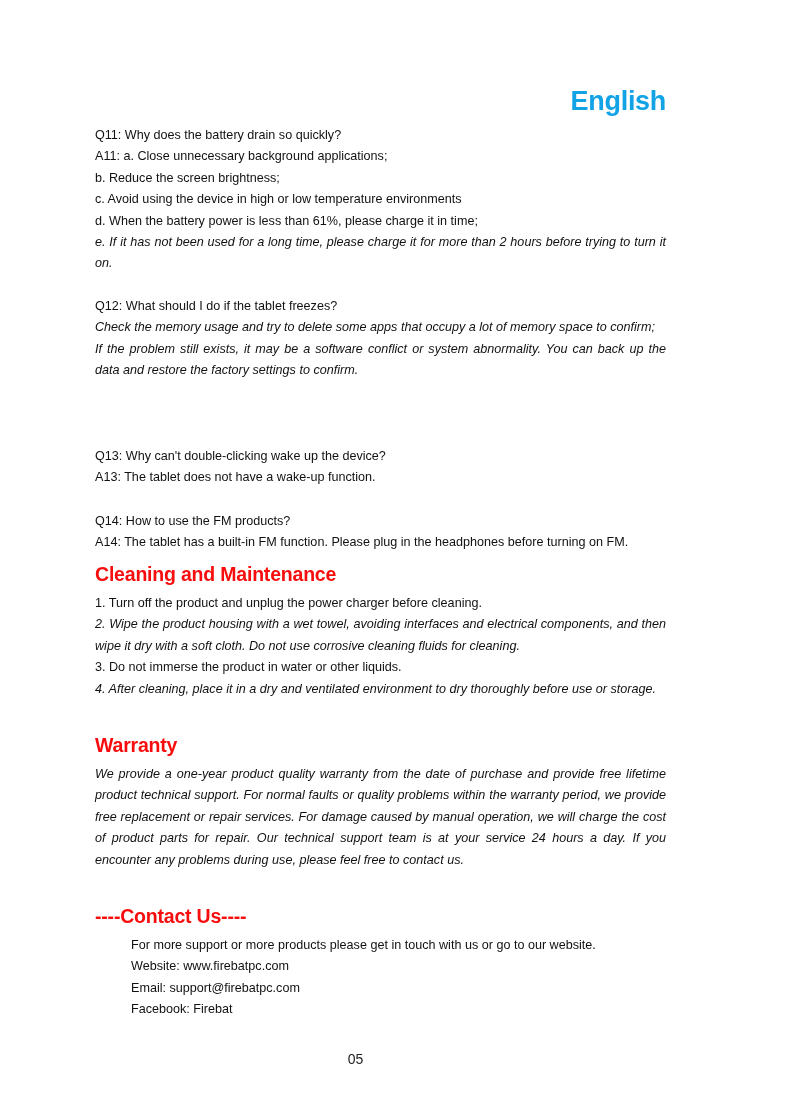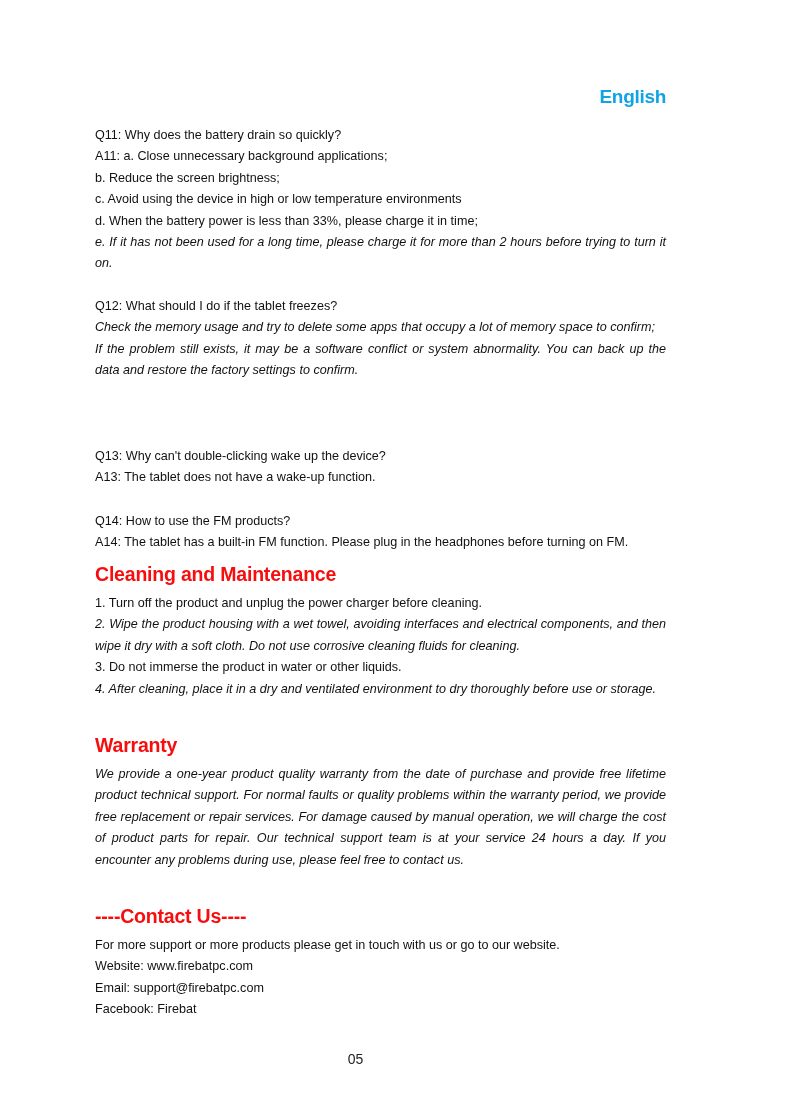--- a/index.html
+++ b/index.html
@@ -18,21 +18,21 @@
     .page {
       position: absolute;
       left: 95px;
       top: 0;
       width: 571px;
     }
     .lang-title {
       position: absolute;
       right: 0;
       top: 86px;
-      font-size: 19px;
+      font-size: 27px;
       font-weight: bold;
       color: #12a3e6;
       letter-spacing: -0.3px;
       margin: 0;
     }
     .line {
       font-size: 12.6px;
       line-height: 21.4px;
       margin: 0;
       white-space: nowrap;
@@ -70,21 +70,21 @@
 
 <div class="page">
 
   <h1 class="lang-title">English</h1>
 
   <div class="block" style="top:125px;">
     <p class="line">Q11: Why does the battery drain so quickly?</p>
     <p class="line">A11: a. Close unnecessary background applications;</p>
     <p class="line">b. Reduce the screen brightness;</p>
     <p class="line">c. Avoid using the device in high or low temperature environments</p>
-    <p class="line">d. When the battery power is less than 33%, please charge it in time;</p>
+    <p class="line">d. When the battery power is less than 61%, please charge it in time;</p>
     <p class="line justify">e. If it has not been used for a long time, please charge it for more than 2 hours before trying to turn it on.</p>
   </div>
 
   <div class="block" style="top:296px;">
     <p class="line">Q12: What should I do if the tablet freezes?</p>
     <p class="line justify">Check the memory usage and try to delete some apps that occupy a lot of memory space to confirm;</p>
     <p class="line justify">If the problem still exists, it may be a software conflict or system abnormality. You can back up the data and restore the factory settings to confirm.</p>
   </div>
 
   <div class="block" style="top:446px;">
@@ -109,21 +109,21 @@
 
   <div class="block" style="top:734px;">
     <h2 class="section-heading">Warranty</h2>
     <div style="margin-top:7px;">
       <p class="line justify">We provide a one-year product quality warranty from the date of purchase and provide free lifetime product technical support. For normal faults or quality problems within the warranty period, we provide free replacement or repair services. For damage caused by manual operation, we will charge the cost of product parts for repair. Our technical support team is at your service 24 hours a day. If you encounter any problems during use, please feel free to contact us.</p>
     </div>
   </div>
 
   <div class="block" style="top:905px;">
     <h2 class="section-heading">----Contact Us----</h2>
-    <div style="margin-top:7px;">
+    <div style="margin-top:7px;margin-left:36px;">
       <p class="line">For more support or more products please get in touch with us or go to our website.</p>
       <p class="line">Website: www.firebatpc.com</p>
       <p class="line">Email: support@firebatpc.com</p>
       <p class="line">Facebook: Firebat</p>
     </div>
   </div>
 
 </div>
 
 <div class="page-number">05</div>

